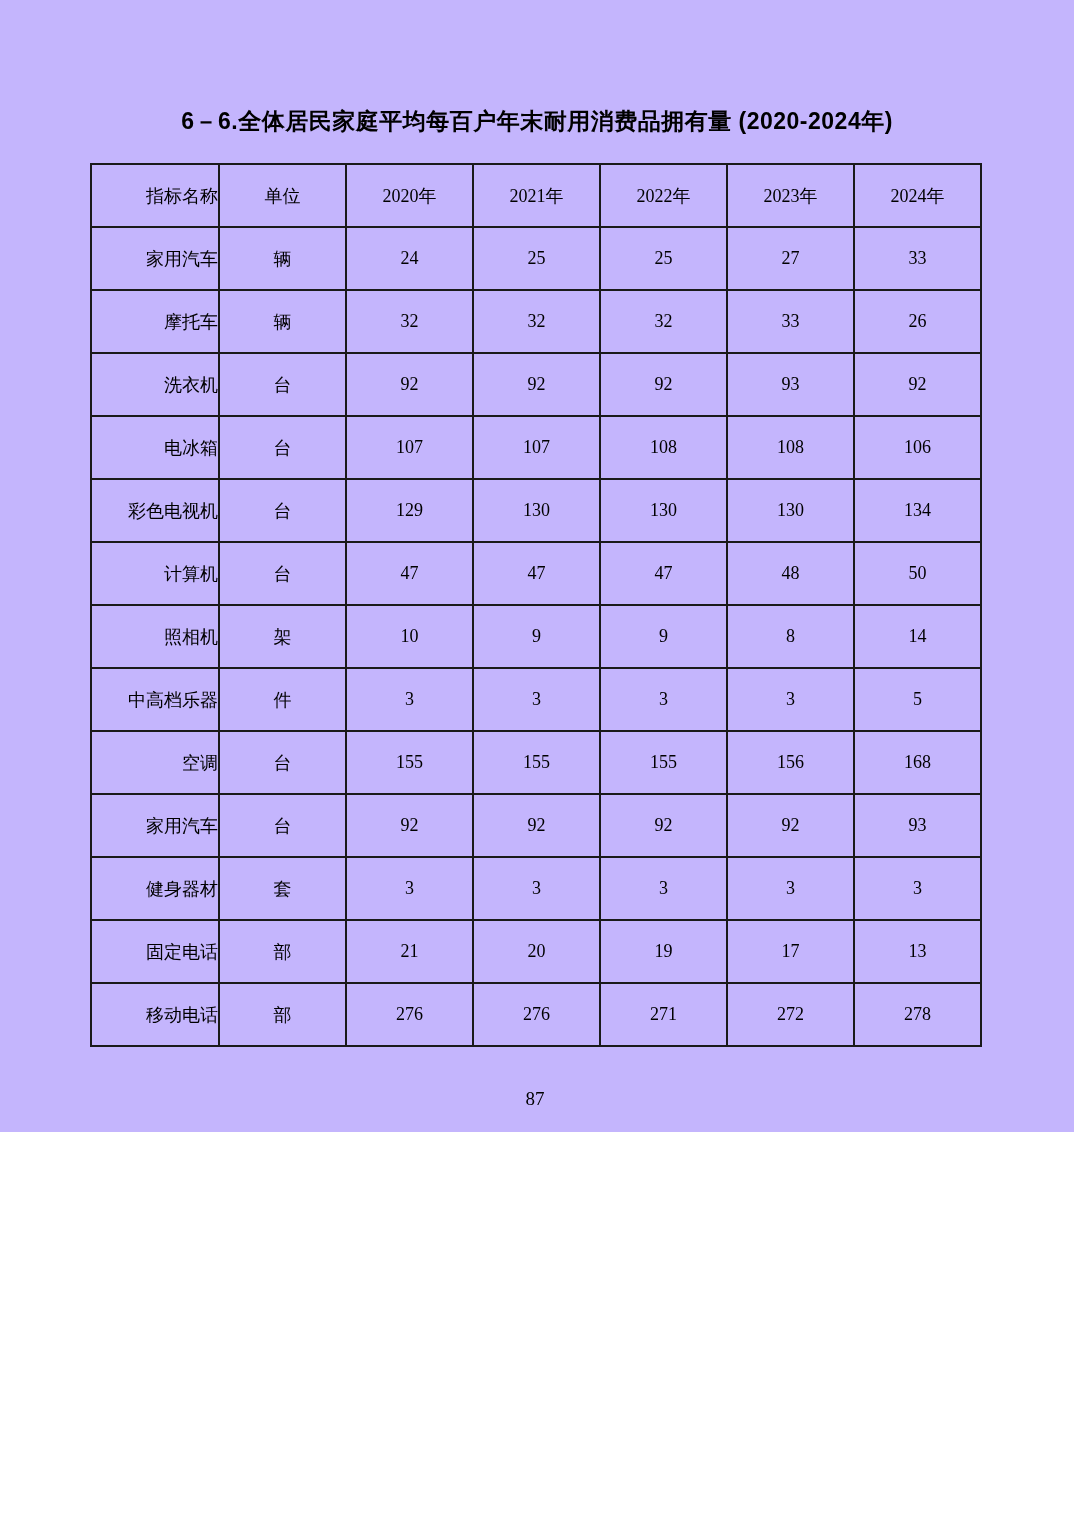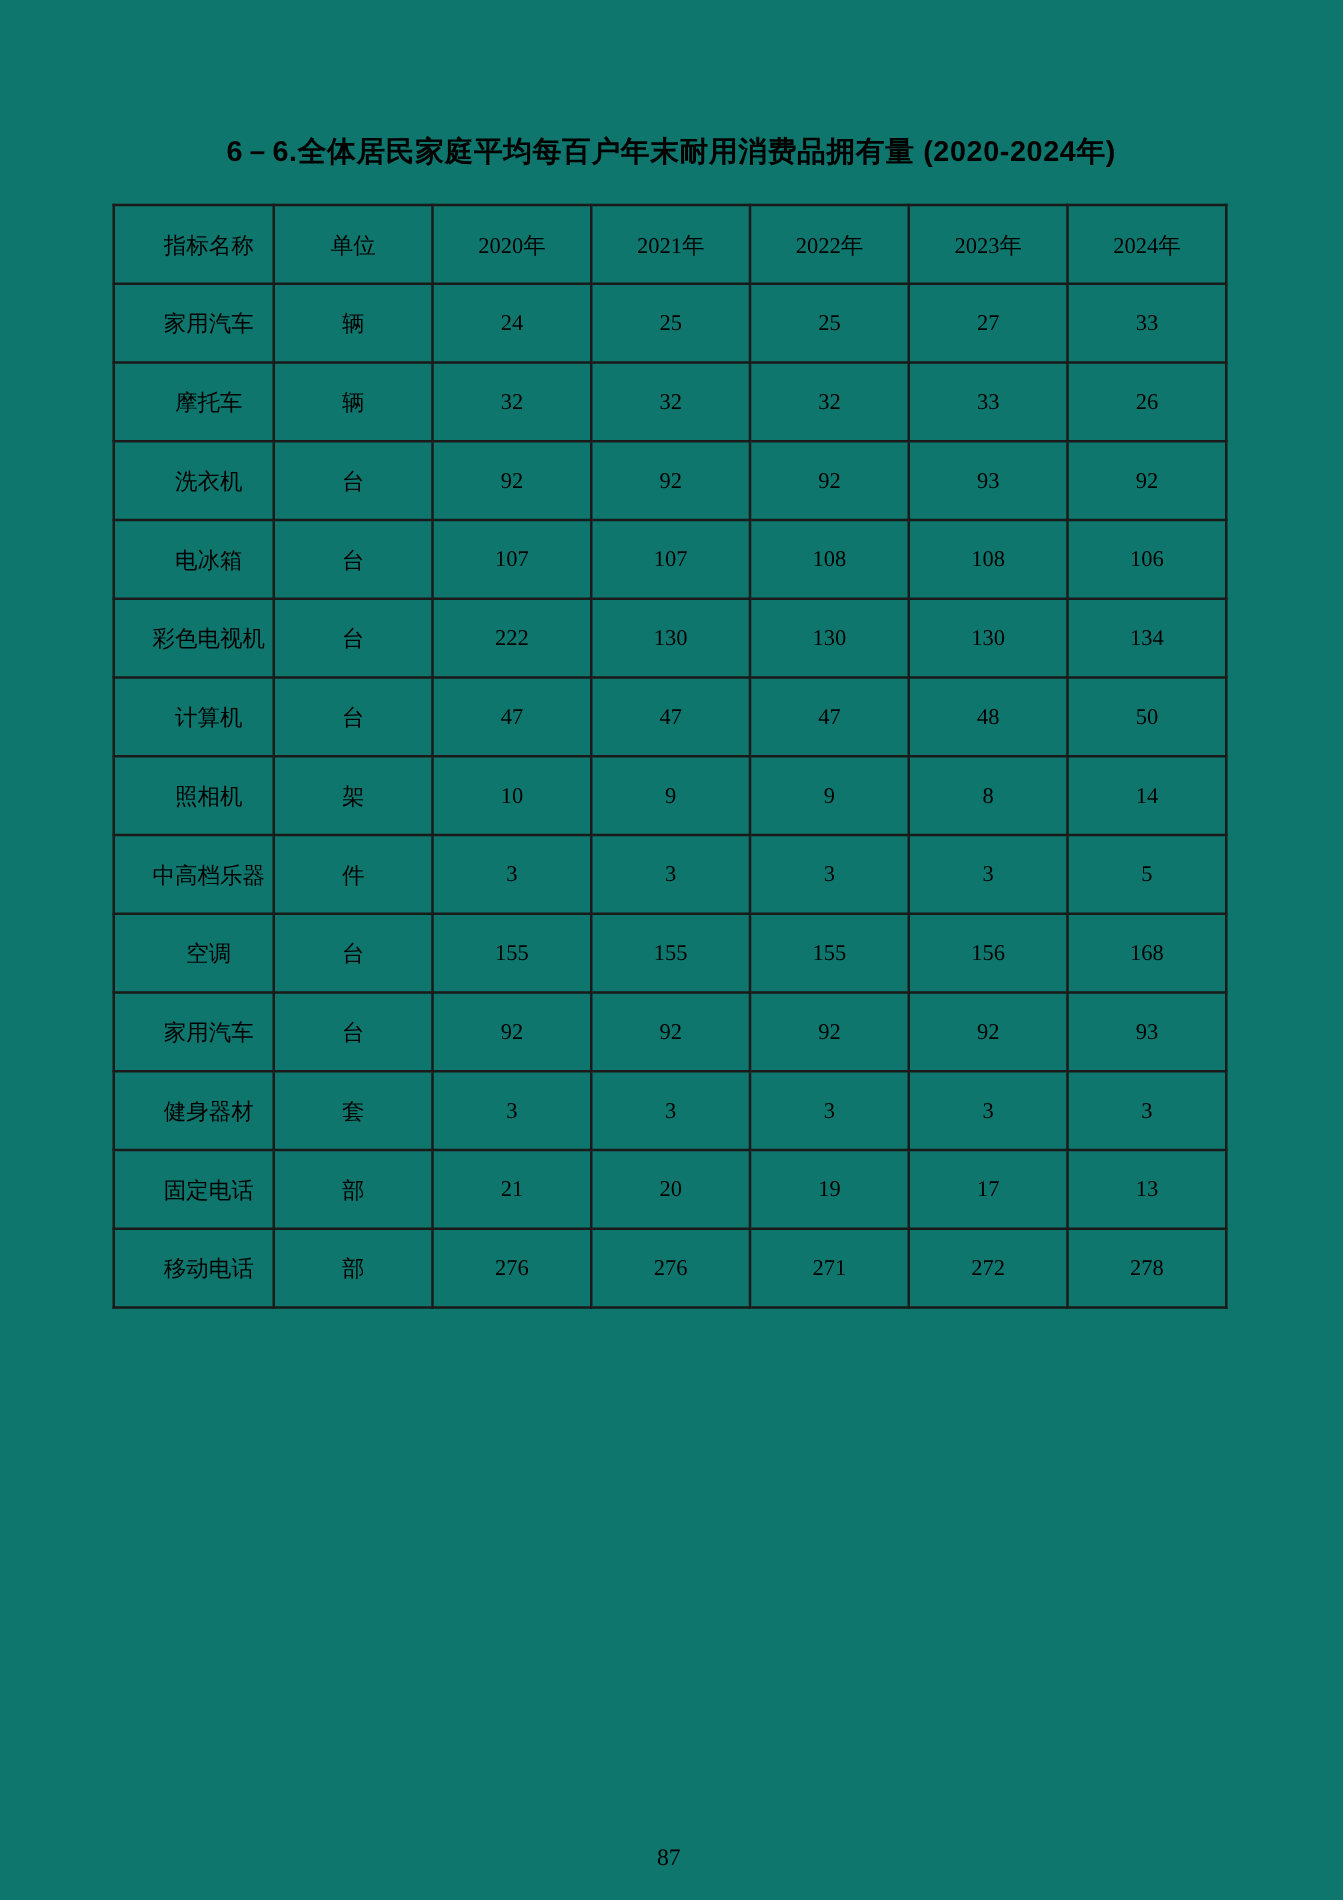--- a/index.html
+++ b/index.html
@@ -3,22 +3,22 @@
 <meta charset="utf-8">
 <style>
   html, body {
     margin: 0;
     padding: 0;
     background: #ffffff;
   }
   .page {
     position: relative;
     width: 1074px;
-    height: 1520px;
-    background: #0f766e;
+    height: 1132px;
+    background: #c4b5fd;
     font-family: "Liberation Serif", "DejaVu Serif", serif;
     color: #000000;
     overflow: hidden;
   }
   .title {
     margin: 0;
     padding-top: 106px;
     text-align: center;
     font-family: "Liberation Sans", "DejaVu Sans", sans-serif;
     font-weight: bold;
@@ -44,21 +44,21 @@
     padding: 0;
     text-align: center;
     vertical-align: middle;
     font-weight: normal;
     font-family: "Liberation Serif", "DejaVu Serif", serif;
     color: #000000;
     overflow: hidden;
     white-space: nowrap;
   }
   table.stat-table td.name-cell, table.stat-table th.name-cell {
-    text-align: center;
+    text-align: right;
     padding-left: 24px;
   }
   .page-number {
     position: absolute;
     left: 0;
     right: 4px;
     bottom: 22px;
     text-align: center;
     font-size: 19px;
     font-family: "Liberation Serif", "DejaVu Serif", serif;
@@ -126,21 +126,21 @@
           <td>台</td>
           <td>107</td>
           <td>107</td>
           <td>108</td>
           <td>108</td>
           <td>106</td>
         </tr>
         <tr>
           <td class="name-cell">彩色电视机</td>
           <td>台</td>
-          <td>222</td>
+          <td>129</td>
           <td>130</td>
           <td>130</td>
           <td>130</td>
           <td>134</td>
         </tr>
         <tr>
           <td class="name-cell">计算机</td>
           <td>台</td>
           <td>47</td>
           <td>47</td>

